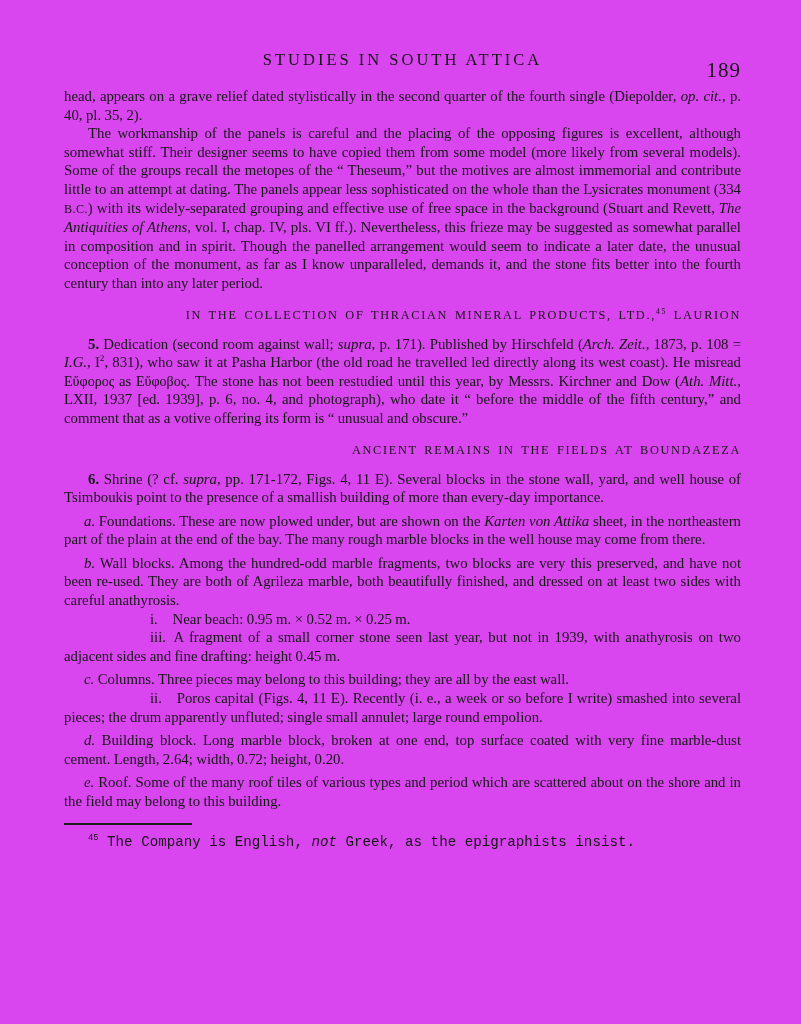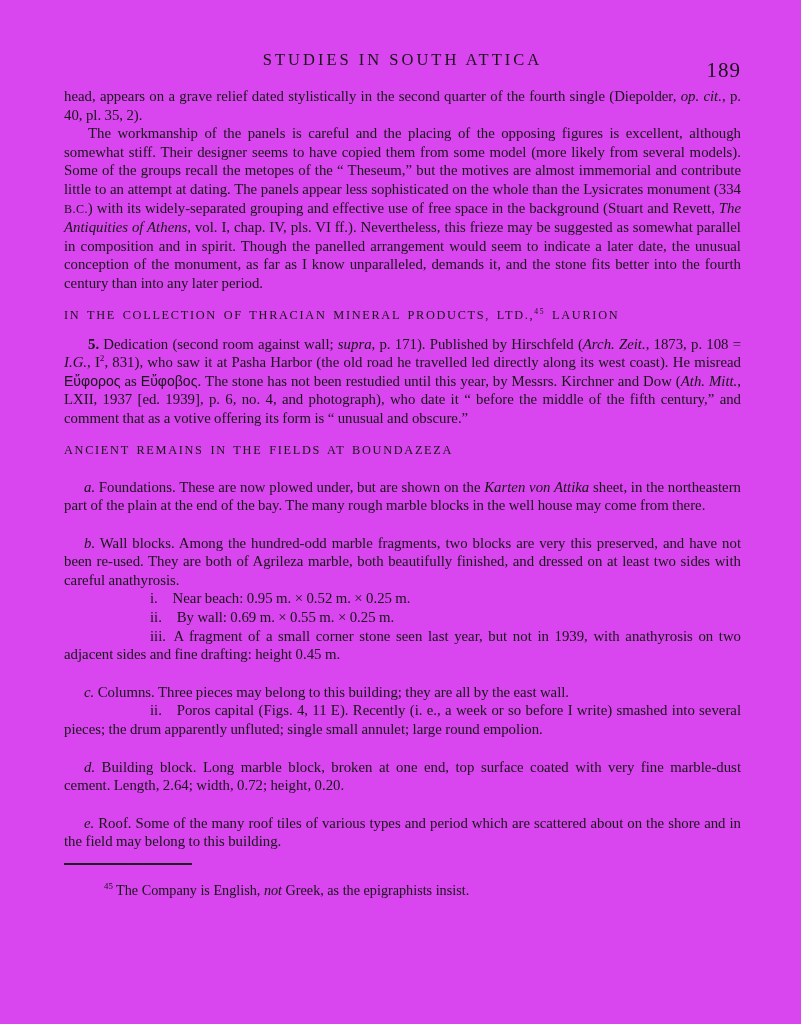--- a/index.html
+++ b/index.html
@@ -39,72 +39,73 @@
     margin-top: 8px;
   }
   #content-blocks p {
     margin: 0;
     font-size: 14.8px;
     line-height: 18.6px;
     text-align: justify;
     word-spacing: -0.3px;
   }
   #content-blocks p.indent { text-indent: 24px; }
-  #content-blocks p.lettered { text-indent: 20px; margin-top: 19px; }
+  #content-blocks p.lettered { text-indent: 20px; margin-top: 5px; }
   #content-blocks p.item { text-indent: 86px; }
   #content-blocks p.heading {
-    text-align: left;
+    text-align: right;
     text-indent: 0;
     font-size: 12.3px;
     letter-spacing: 1.7px;
     word-spacing: 2px;
     margin: 14px 0 11px 0;
     line-height: 17px;
   }
   .seg-i { font-style: italic; }
   .seg-b { font-weight: bold; }
   .seg-sup { vertical-align: super; font-size: 0.62em; line-height: 0; }
   .seg-sc { font-size: 0.82em; letter-spacing: 0.4px; }
-  .seg-gr { font-family: Liberation Sans, sans-serif; font-size: 0.95em; font-weight: 500; }
+  .seg-gr { font-family: Liberation Serif, serif; font-size: 0.95em; font-weight: 500; }
   .footnote-block { margin-top: 12px; }
   .footnote-rule {
     width: 128px;
     height: 2px;
     background: #1d1d1d;
     margin: 0 0 8px 0;
   }
   #footnote-text {
-    margin: 16px;
+    margin: 0;
     font-size: 14.2px;
     line-height: 18px;
     text-indent: 24px;
     text-align: justify;
+    font-family: Liberation Mono, monospace;
   }
 </style>
 </head>
 <body>
 
 <div class="page">
   <div class="content">
 
     <div class="page-header">
       <span class="running-title">STUDIES IN SOUTH ATTICA</span>
       <span class="page-number">189</span>
     </div>
 
     <div id="content-blocks">
         <p class="para"><span>head, appears on a grave relief dated stylistically in the second quarter of the fourth single (Diepolder, </span><span class="seg-i">op. cit.</span><span>, p. 40, pl. 35, 2).</span></p>
         <p class="para indent"><span>The workmanship of the panels is careful and the placing of the opposing figures is excellent, although somewhat stiff.  Their designer seems to have copied them from some model (more likely from several models).  Some of the groups recall the metopes of the “ Theseum,” but the motives are almost immemorial and contribute little to an attempt at dating.  The panels appear less sophisticated on the whole than the Lysicrates monument (334 </span><span class="seg-sc">B.C.</span><span>) with its widely-separated grouping and effective use of free space in the background (Stuart and Revett, </span><span class="seg-i">The Antiquities of Athens,</span><span> vol. I, chap. IV, pls. VI ff.).  Nevertheless, this frieze may be suggested as somewhat parallel in composition and in spirit.  Though the panelled arrangement would seem to indicate a later date, the unusual conception of the monument, as far as I know unparalleled, demands it, and the stone fits better into the fourth century than into any later period.</span></p>
         <p class="heading"><span>IN THE COLLECTION OF THRACIAN MINERAL PRODUCTS, LTD.,</span><span class="seg-sup">45</span><span> LAURION</span></p>
         <p class="para indent"><span class="seg-b">5.</span><span>  Dedication (second room against wall; </span><span class="seg-i">supra</span><span>, p. 171).  Published by Hirschfeld (</span><span class="seg-i">Arch. Zeit.</span><span>, 1873, p. 108 = </span><span class="seg-i">I.G.</span><span>, I</span><span class="seg-sup">2</span><span>, 831), who saw it at Pasha Harbor (the old road he travelled led directly along its west coast).  He misread </span><span class="seg-gr">Εὔφορος</span><span> as </span><span class="seg-gr">Εὔφοβος</span><span>.  The stone has not been restudied until this year, by Messrs. Kirchner and Dow (</span><span class="seg-i">Ath. Mitt.</span><span>, LXII, 1937 [ed. 1939], p. 6, no. 4, and photograph), who date it “ before the middle of the fifth century,” and comment that as a votive offering its form is “ unusual and obscure.”</span></p>
         <p class="heading"><span>ANCIENT REMAINS IN THE FIELDS AT BOUNDAZEZA</span></p>
+        <p class="para indent"><span class="seg-b">6.</span><span>  Shrine (? cf. </span><span class="seg-i">supra</span><span>, pp. 171-172, Figs. 4, 11 E).  Several blocks in the stone wall, yard, and well house of Tsimboukis point to the presence of a smallish building of more than every-day importance.</span></p>
         <p class="lettered"><span class="seg-i">a.</span><span>  Foundations.  These are now plowed under, but are shown on the </span><span class="seg-i">Karten von Attika</span><span> sheet, in the northeastern part of the plain at the end of the bay.  The many rough marble blocks in the well house may come from there.</span></p>
         <p class="lettered"><span class="seg-i">b.</span><span>  Wall blocks.  Among the hundred-odd marble fragments, two blocks are very this preserved, and have not been re-used.  They are both of Agrileza marble, both beautifully finished, and dressed on at least two sides with careful anathyrosis.</span></p>
         <p class="item"><span>i.  Near beach: 0.95 m. × 0.52 m. × 0.25 m.</span></p>
-        <p class="item"><span>ii.  By wall: 0.69 m. × 0.55 m. × 0.25 m.</span></p>
         <p class="item"><span>iii. A fragment of a small corner stone seen last year, but not in 1939, with anathyrosis on two adjacent sides and fine drafting: height 0.45 m.</span></p>
         <p class="lettered"><span class="seg-i">c.</span><span>  Columns.  Three pieces may belong to this building; they are all by the east wall.</span></p>
         <p class="item"><span>ii.  Poros capital (Figs. 4, 11 E).  Recently (i. e., a week or so before I write) smashed into several pieces; the drum apparently unfluted; single small annulet; large round empolion.</span></p>
         <p class="lettered"><span class="seg-i">d.</span><span>  Building block.  Long marble block, broken at one end, top surface coated with very fine marble-dust cement.  Length, 2.64; width, 0.72; height, 0.20.</span></p>
         <p class="lettered"><span class="seg-i">e.</span><span>  Roof.  Some of the many roof tiles of various types and period which are scattered about on the shore and in the field may belong to this building.</span></p>
       </div>
 
     <div class="footnote-block">
       <div class="footnote-rule"></div>
       <p id="footnote-text"><span class="seg-sup">45</span><span> The Company is English, </span><span class="seg-i">not</span><span> Greek, as the epigraphists insist.</span></p>

